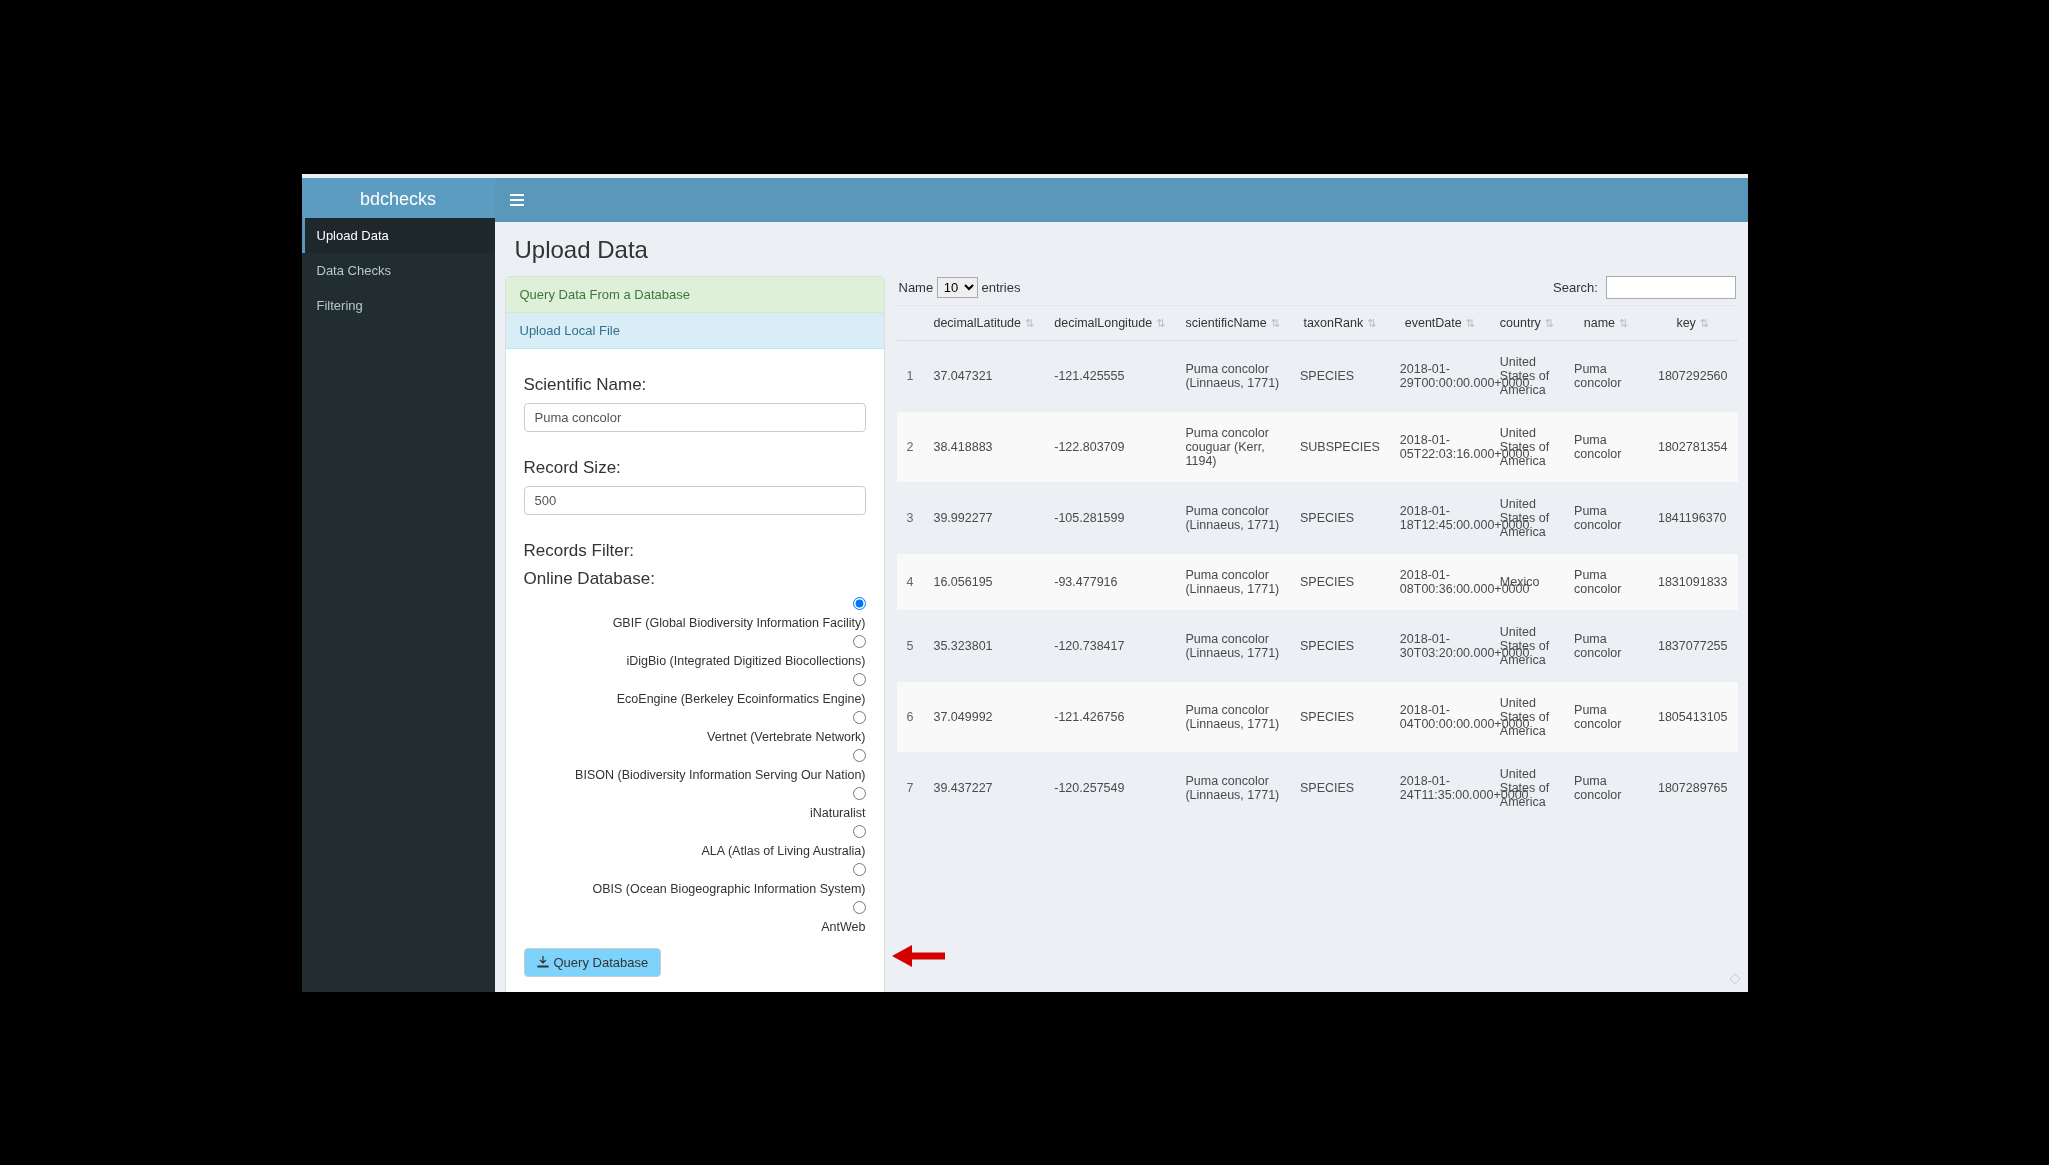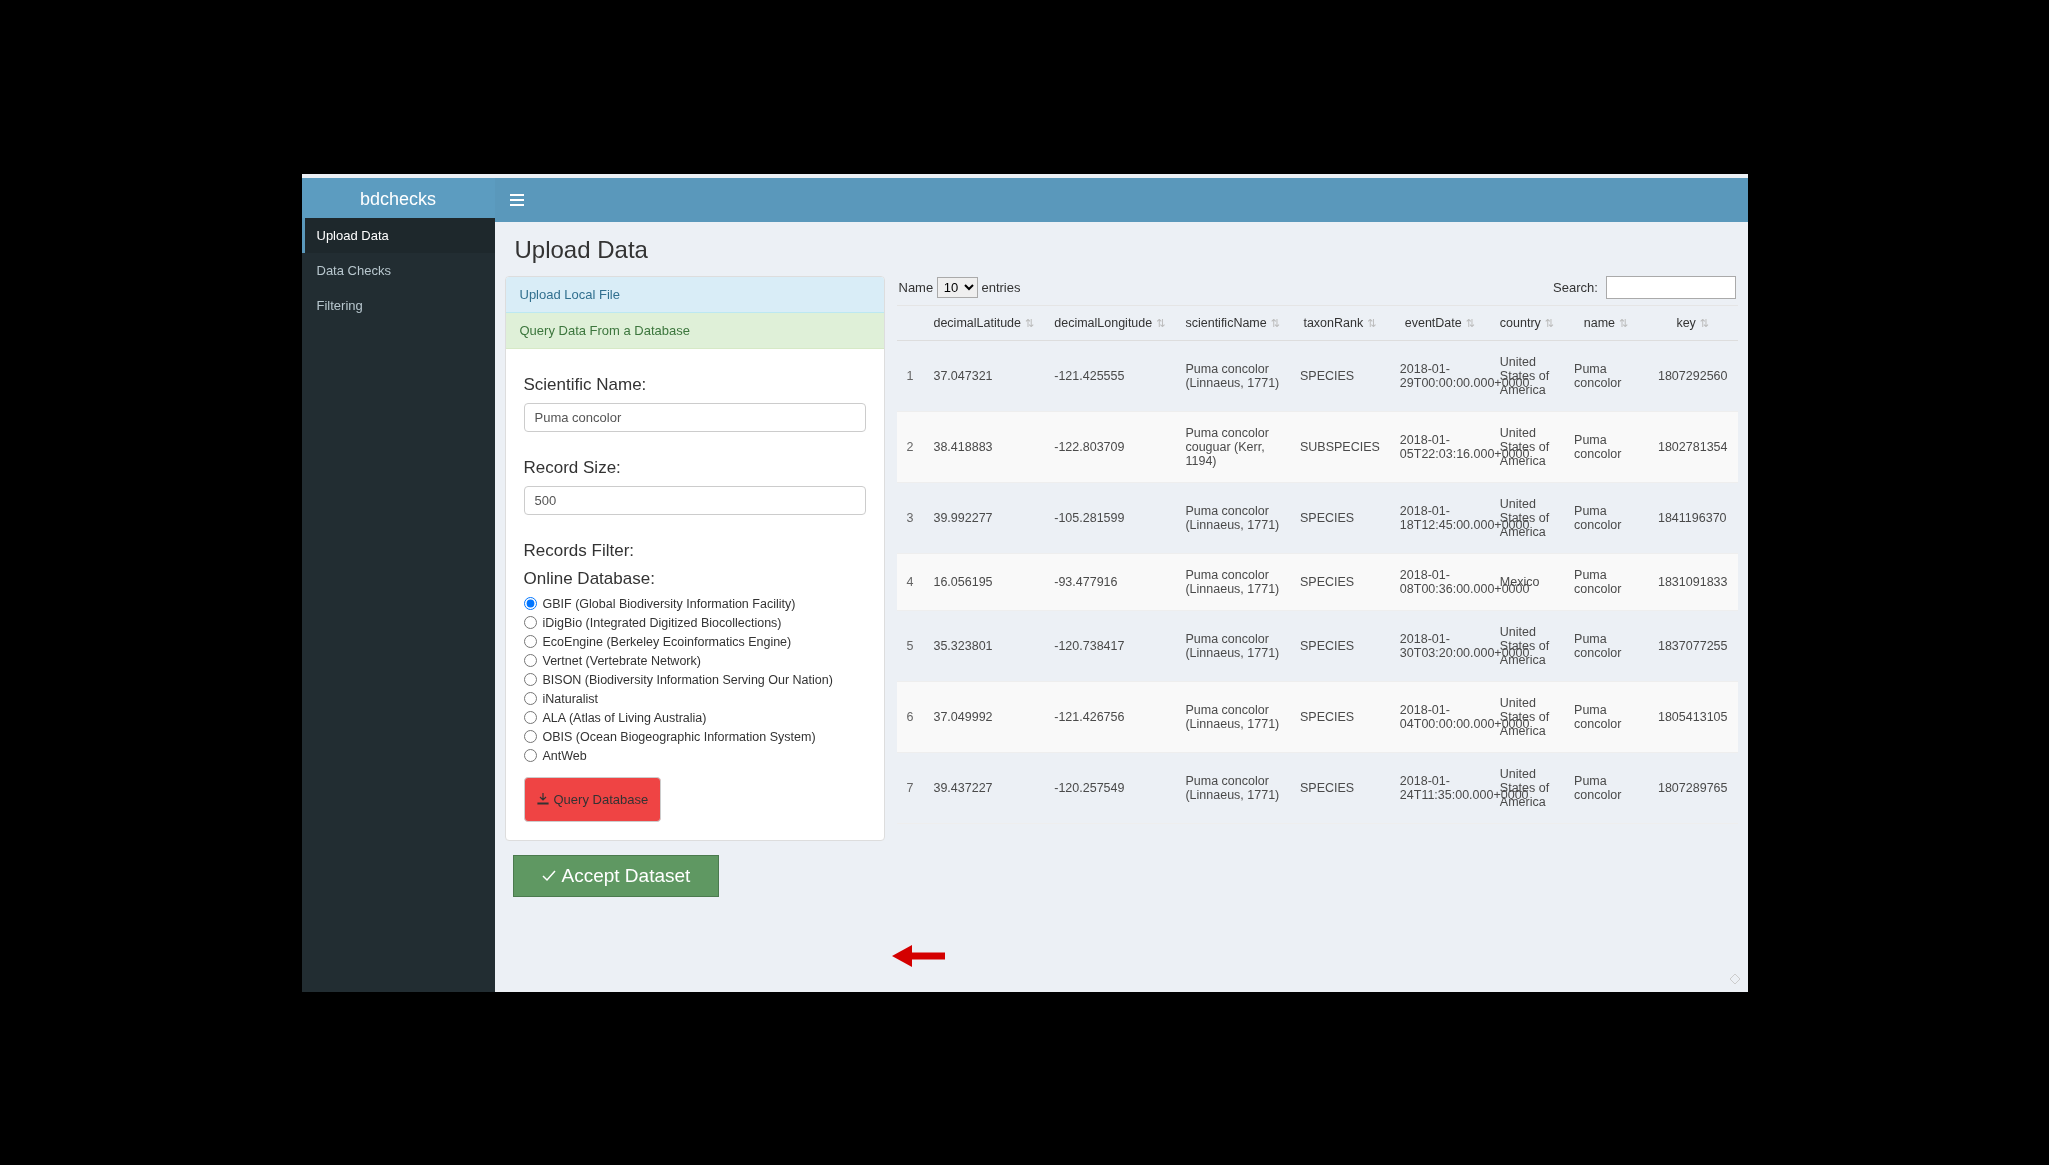--- a/index.html
+++ b/index.html
@@ -22,23 +22,23 @@
   .tab-head.green { background:#dff0d8; color:#3c763d; border-bottom:1px solid #d6e9c6; }
   .tab-body { padding:14px 18px 18px 18px; }
   .form-label { font-size:17px; color:#333; margin:12px 0 8px 0; font-weight:500; }
   .form-input, .form-select {
     width:100%; padding:6px 10px; border:1px solid #ccc; border-radius:4px;
     background:#fff; font-size:13px; color:#555; margin-bottom:14px;
   }
   .form-select { appearance:none; background-image:none; position:relative; }
   .select-wrap { position:relative; }
   .select-wrap::after { content:"▾"; position:absolute; right:10px; top:7px; color:#555; pointer-events:none; }
-  .radio-row { display:flex; align-items:flex-start; gap:6px; margin:5px 0; font-size:12.5px; color:#333; }
+  .radio-row { display:flex; align-items:flex-end; gap:6px; margin:5px 0; font-size:12.5px; color:#333;flex-direction:column; }
   .radio-row input { margin:0; }
-  .btn { display:inline-flex; align-items:center; gap:5px; padding:14px 12px; border:1px solid #ccc; background:#ef4444; border-radius:4px; font-size:13px; cursor:pointer; color:#333; }
+  .btn { display:inline-flex; align-items:center; gap:5px; padding:6px 12px; border:1px solid #ccc; background:#7dd3fc; border-radius:4px; font-size:13px; cursor:pointer; color:#333; }
   .btn-green { background:#5f9862; border:1px solid #4b7a4e; color:#fff; padding:9px 28px; margin:14px 0 0 8px; display:inline-flex; align-items:center; gap:6px; font-size:19px; }
   .table-col { flex:1; min-width:0; }
   .table-top { display:flex; justify-content:space-between; align-items:center; font-size:13px; color:#333; margin-bottom:6px; padding:0 2px; }
   .table-top select { border:1px solid #aaa; padding:1px 2px; font-size:13px; }
   .table-top input[type="search"] { border:1px solid #aaa; padding:3px 5px; font-size:13px; width:130px; margin-left:4px; }
   .dt-wrap { overflow-x:auto; border-top:1px solid #e5e5e5; }
   table.dt { border-collapse:collapse; width:100%; font-size:12.5px; color:#4a4a4a; }
   table.dt th { text-align:center; font-weight:400; padding:10px 10px; border-bottom:1px solid #ddd; white-space:nowrap; position:relative; color:#333; }
   table.dt th .sort { color:#bbb; margin-left:4px; font-size:11px; }
   table.dt td { padding:14px 10px; border-bottom:1px solid #eee; vertical-align:middle; }
@@ -67,22 +67,22 @@
       <div class="sidebar-item active">Upload Data</div>
       <div class="sidebar-item">Data Checks</div>
       <div class="sidebar-item">Filtering</div>
     </div>
 
   <div class="content">
     <div class="page-title">Upload Data</div>
     <div class="layout">
       <div class="form-col">
         <div class="tabs-wrap">
+          <div class="tab-head green">Query Data From a Database</div>
           <div class="tab-head blue">Upload Local File</div>
-          <div class="tab-head green">Query Data From a Database</div>
           <div class="tab-body">
             <div class="form-label">Scientific Name:</div>
             <input class="form-input" type="text" value="Puma concolor" style="">
 
             <div class="form-label">Record Size:</div>
             <input class="form-input" type="text" value="500" style="">
 
             <div class="form-label">Records Filter:</div>
 
             <div class="form-label" style="margin-top:6px">Online Database:</div>

